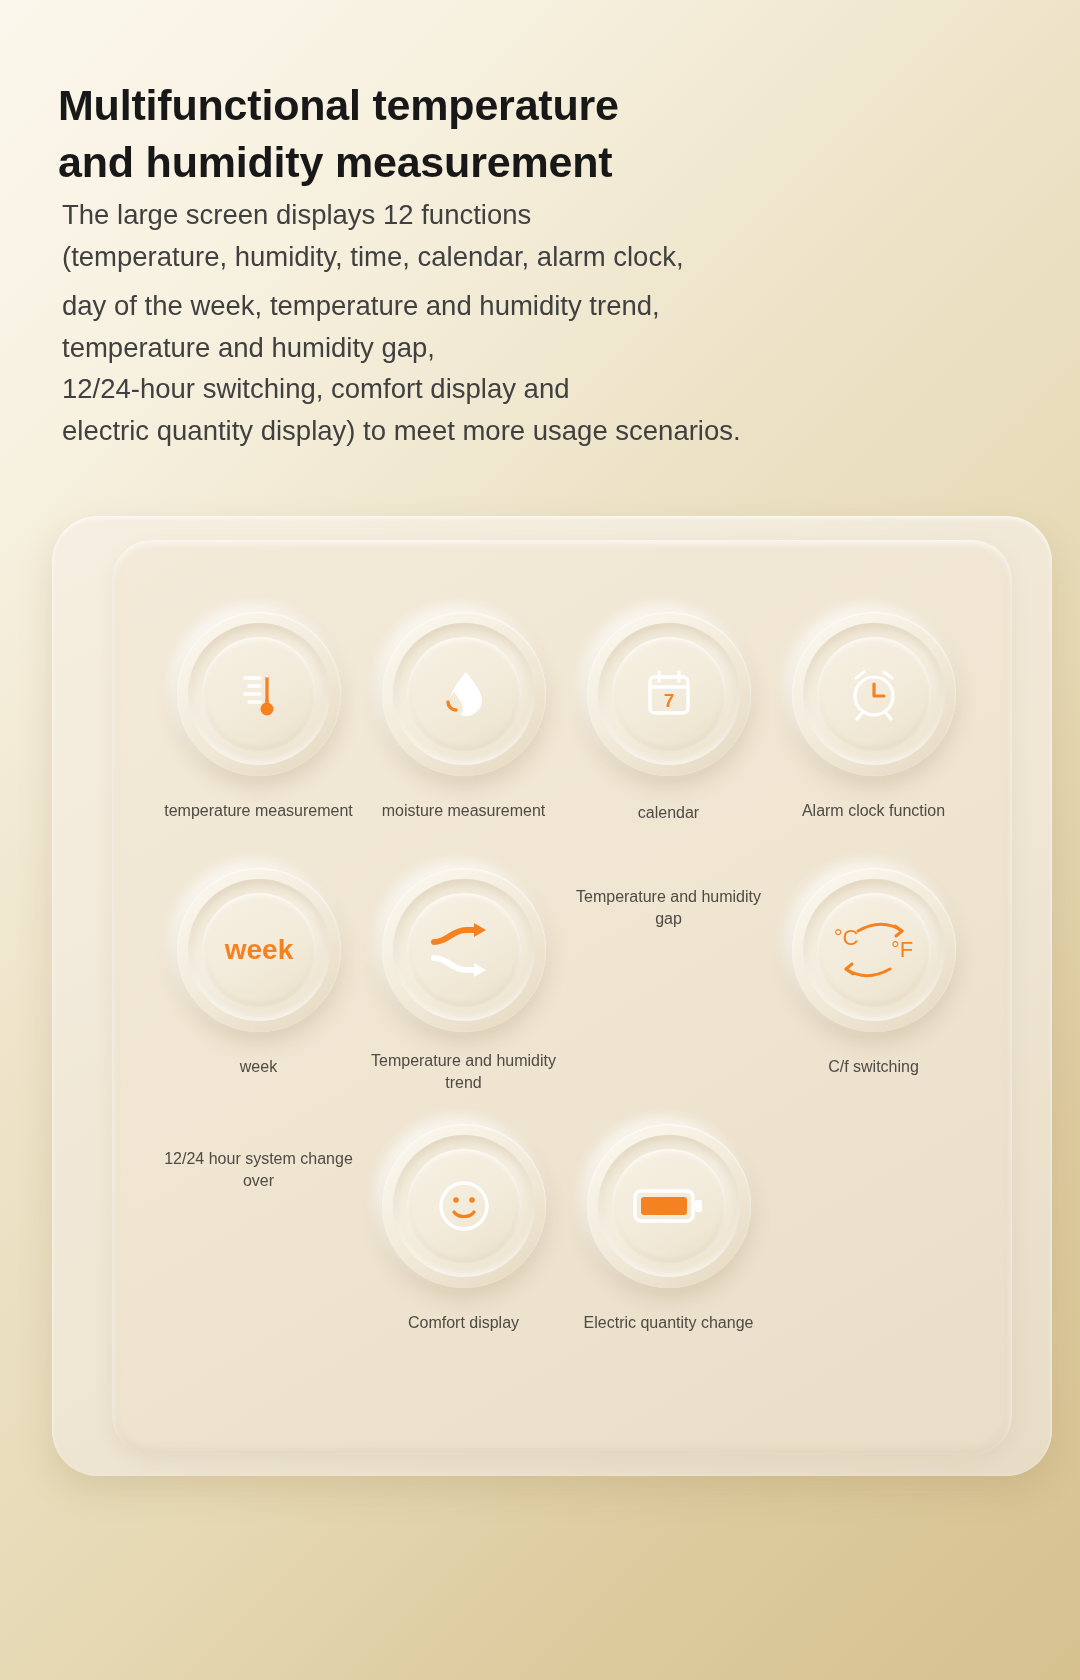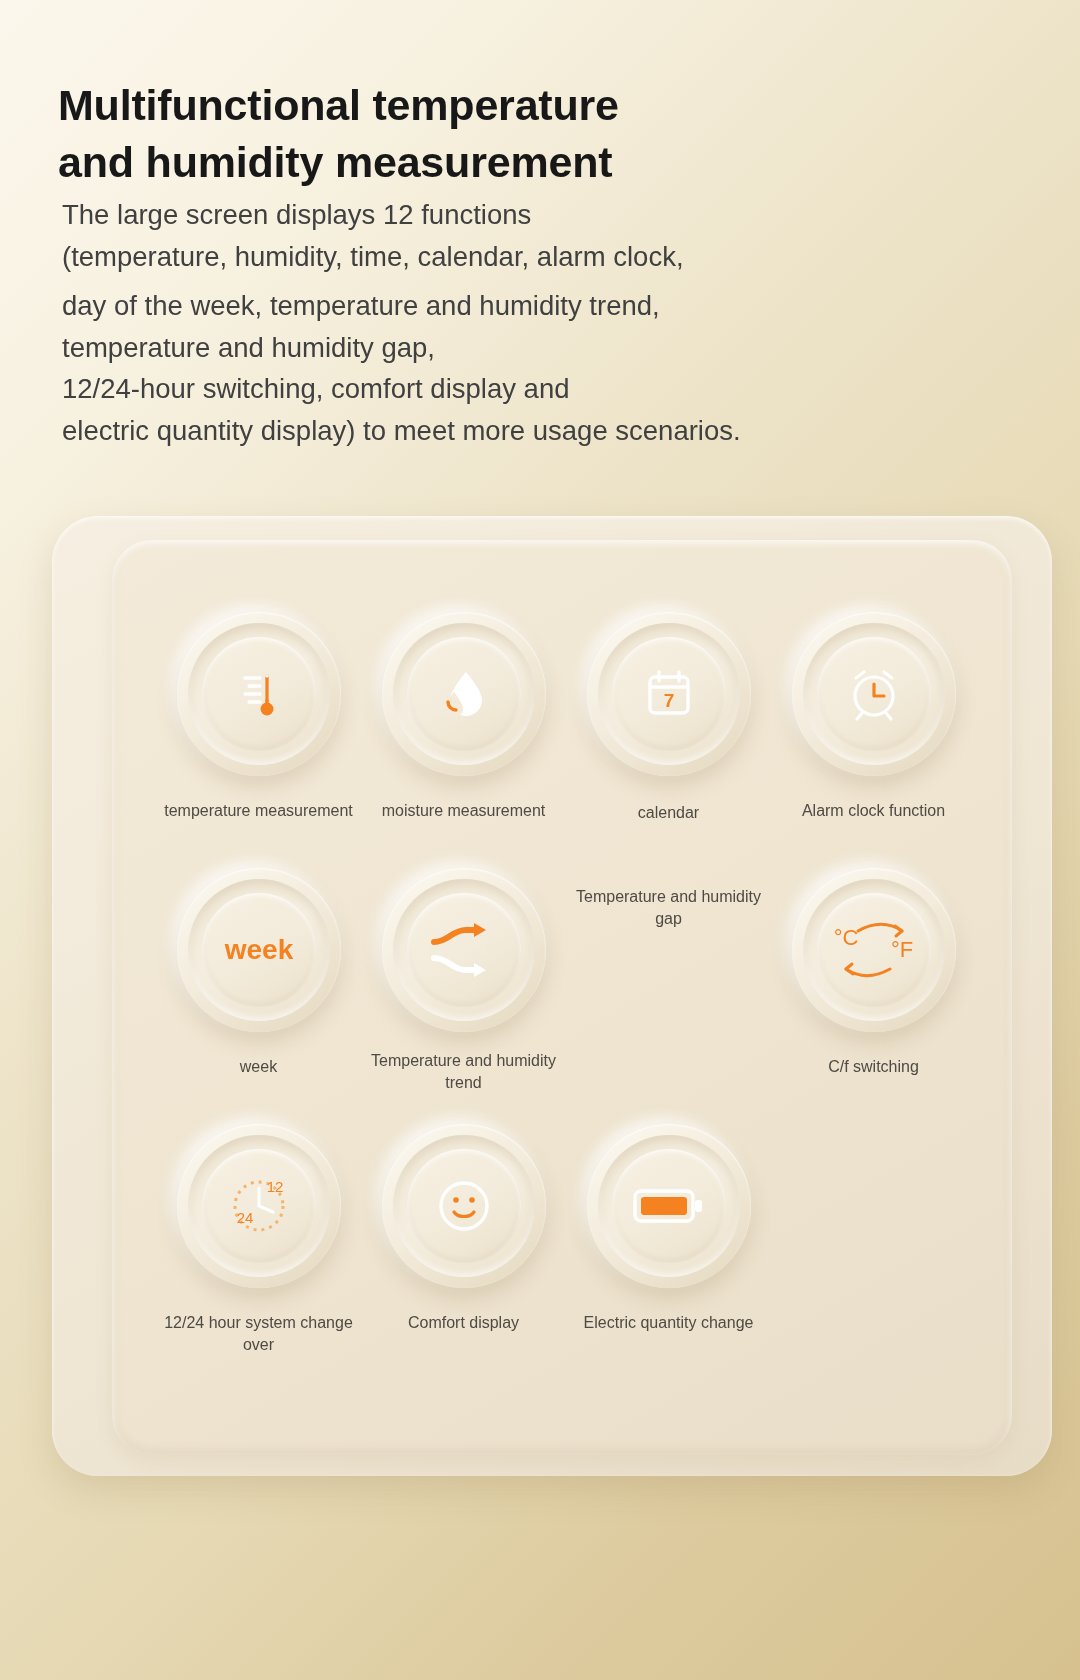--- a/index.html
+++ b/index.html
@@ -269,30 +269,20 @@
                 <path d="M74 14 L67 9 M74 14 L68 19" stroke="#F58220" stroke-width="3" stroke-linecap="round" fill="none"></path>
                 <path d="M62 52 C44 62 30 60 18 52" fill="none" stroke="#F58220" stroke-width="3" stroke-linecap="round"></path>
                 <path d="M18 52 L25 57 M18 52 L24 47" stroke="#F58220" stroke-width="3" stroke-linecap="round" fill="none"></path>
               </svg>
             </div>
           </div>
           <div class="caption">C/f switching</div>
         </div>
 
         <div class="cell c10">
-          <div class="knob">
-            <div class="icon-wrap">
-              <svg width="76" height="76" viewBox="0 0 76 76">
-                <circle cx="38" cy="38" r="24" fill="none" stroke="#F7B36B" stroke-width="3" stroke-dasharray="3 5"></circle>
-                <path d="M38 20 V38 L52 44" fill="none" stroke="#FFFFFF" stroke-width="3.2" stroke-linecap="round"></path>
-                <text x="54" y="24" text-anchor="middle" font-family="Liberation Sans, sans-serif" font-size="15" fill="#F58220">12</text>
-                <text x="24" y="55" text-anchor="middle" font-family="Liberation Sans, sans-serif" font-size="15" fill="#F58220">24</text>
-              </svg>
-            </div>
-          </div>
           <div class="caption">12/24 hour system change over</div>
         </div>
 
         <div class="cell c11">
           <div class="knob">
             <div class="icon-wrap">
               <svg width="66" height="66" viewBox="0 0 66 66">
                 <circle cx="33" cy="33" r="23" fill="none" stroke="#FFFFFF" stroke-width="3.4"></circle>
                 <circle cx="25" cy="27" r="2.8" fill="#F58220"></circle>
                 <circle cx="41" cy="27" r="2.8" fill="#F58220"></circle>

